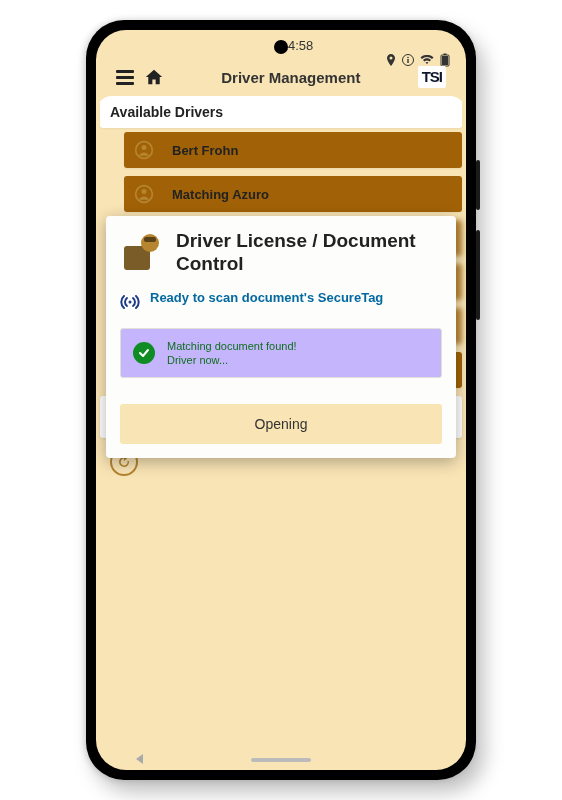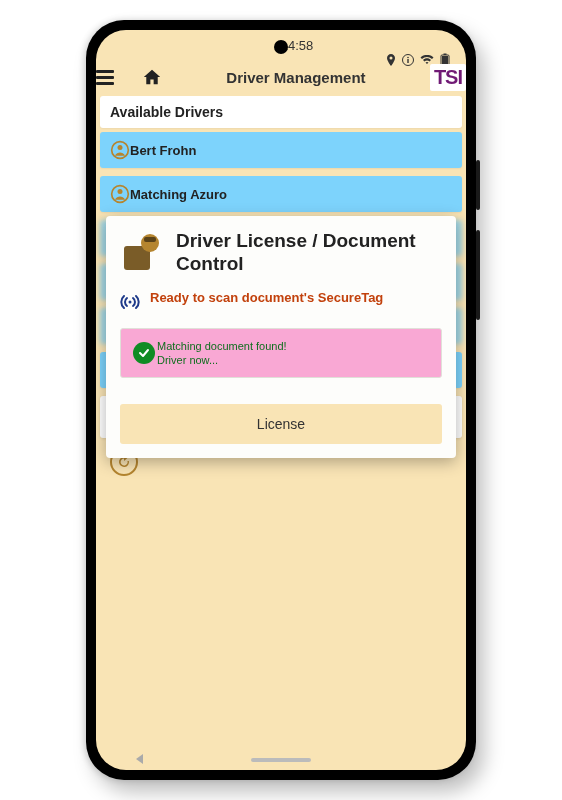--- a/index.html
+++ b/index.html
@@ -59,53 +59,54 @@
   font-size: 13px;
   color: #333;
   flex-direction: column;
 }
 .status-time { flex: 0 0 auto; margin-left: 32px; font-weight: 500; }
 .status-right { margin-left: auto; display: flex; gap: 6px; align-items: center; font-size: 12px; }
 .app-header {
   height: 38px;
   display: flex;
   align-items: center;
-  padding: 0 0;
-  gap: 28px;
+  padding: 0 20px;
+  gap: 10px;
 }
 .app-header .spacer { flex: 1; }
 .app-title { font-size: 15px; font-weight: bold; color: #333; }
 .hamburger { display: inline-flex; flex-direction: column; gap: 3px; cursor: pointer; }
 .hamburger span { display: block; width: 18px; height: 3px; background: #222; border-radius: 1px; }
 .home-icon { width: 20px; height: 18px; }
 .logo-box { background: #fff; padding: 2px 4px; border-radius: 2px; }
-.logo-text { font-family: 'Arial Black', Arial, sans-serif; font-weight: 900; color: #701a75; font-size: 20px; letter-spacing: -1px; }
-.content { padding: 0 4px; height: calc(100% - 66px); overflow: hidden; position: relative; }
+.logo-text { font-family: 'Arial Black', Arial, sans-serif; font-weight: 900; color: #0f172a; font-size: 15px; letter-spacing: -1px; }
+.content { padding: 0 4px; height: calc(100% - 66px); overflow: hidden; position: relative; border-radius: 16px; }
 .section-header {
   background: #fff;
   border-radius: 3px;
   padding: 8px 10px;
   font-weight: bold;
   font-size: 14px;
   color: #222;
   margin-bottom: 4px;
   box-shadow: 0 1px 2px rgba(0,0,0,0.05);
 }
 .driver-row {
-  background: #7dd3fc;
+  background: #a16207;
   border-radius: 3px;
   padding: 8px 10px;
   margin-bottom: 8px;
   display: flex;
   align-items: center;
-  gap: 0;
+  gap: 18px;
   font-size: 13px;
   font-weight: bold;
   color: #222;
   box-shadow: 0 1px 2px rgba(0,0,0,0.06);
+  margin-left: 24px;
 }
 .driver-row.blurred { filter: blur(2.5px); opacity: 0.7; }
 .driver-icon { width: 20px; height: 20px; flex-shrink: 0; }
 .bottom-bar {
   background: #fff;
   border-radius: 3px;
   padding: 10px;
   margin: 4px 0;
   display: flex;
   align-items: center;
@@ -135,29 +136,29 @@
   border-radius: 4px;
   box-shadow: 0 4px 16px rgba(0,0,0,0.3);
   padding: 14px;
   z-index: 10;
 }
 .dialog-header { display: flex; gap: 12px; align-items: flex-start; margin-bottom: 14px; }
 .dialog-header-icon { width: 44px; height: 44px; flex-shrink: 0; }
 .dialog-title { font-size: 19px; font-weight: bold; color: #222; line-height: 1.2; }
 .dialog-scan { display: flex; gap: 10px; align-items: flex-start; margin-bottom: 16px; }
 .nfc-icon { width: 20px; height: 20px; flex-shrink: 0; color: #1e3a8a; margin-top: 2px; }
-.scan-text-title { font-size: 13px; font-weight: bold; color: #c2410c; margin-bottom: 2px; text-align: center; }
+.scan-text-title { font-size: 13px; font-weight: bold; color: #0369a1; margin-bottom: 2px; text-align: center; }
 .scan-text-sub { font-size: 11px; color: #1e3a8a; line-height: 1.3; }
 .dialog-status {
-  background: #f9a8d4;
+  background: #c4b5fd;
   border: 1px solid #e0e0d8;
   border-radius: 3px;
   padding: 10px 12px;
   display: flex;
-  gap: 2px;
+  gap: 12px;
   align-items: center;
   margin-bottom: 26px;
 }
 .check-circle {
   width: 22px; height: 22px; border-radius: 50%;
   background: #0f8c24;
   display: flex; align-items: center; justify-content: center;
   color: #fff; font-size: 13px; flex-shrink: 0;
 }
 .status-text { font-size: 11px; color: #0f6e1e; line-height: 1.3; }
@@ -322,18 +323,18 @@
           <div class="check-circle">
             <svg width="12" height="12" viewBox="0 0 12 12">
                 <path d="M2 6l3 3 5-6" fill="none" stroke="#fff" stroke-width="2" stroke-linecap="round" stroke-linejoin="round"></path>
               </svg>
           </div>
           <div class="status-text">
             <div>Matching document found!</div>
             <div>Driver now...</div>
           </div>
         </div>
-        <button class="dialog-cancel">License</button>
+        <button class="dialog-cancel">Opening</button>
       </div>
 
     </div>
   </div>
 </div>
 
 </body></html>

